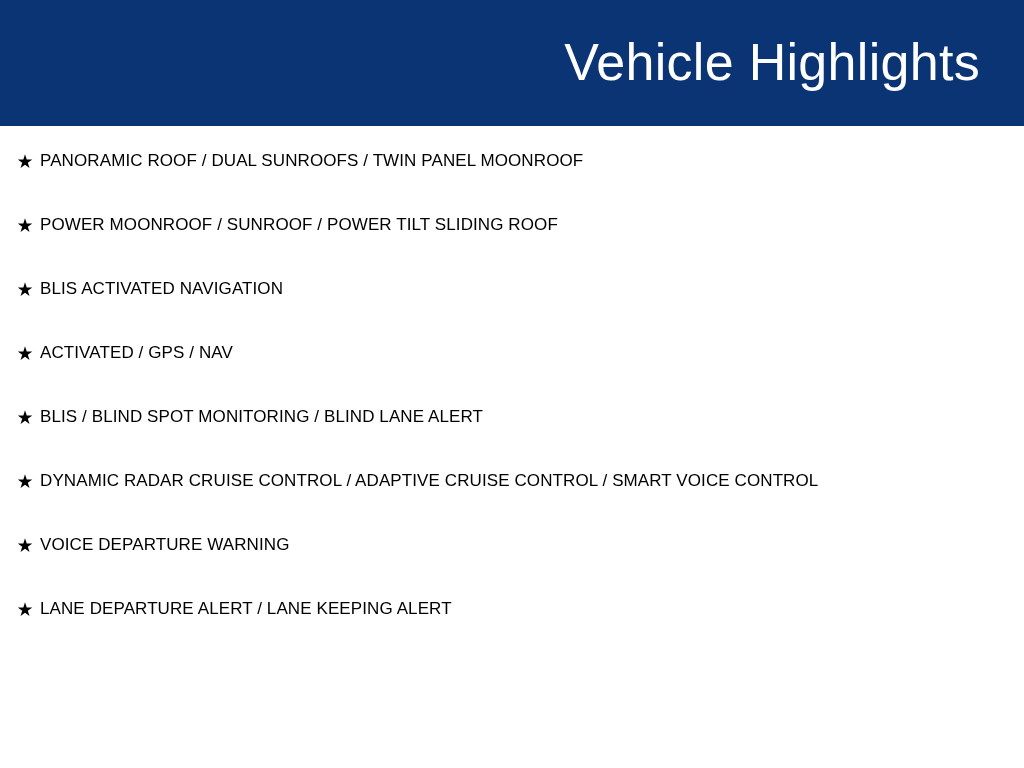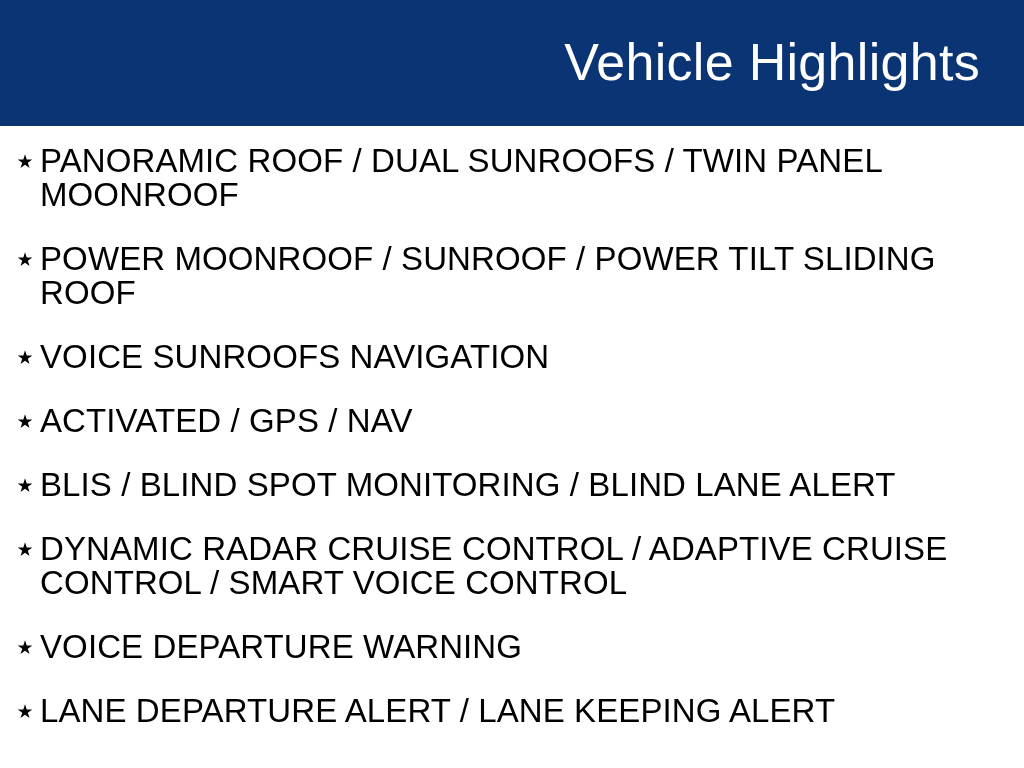--- a/index.html
+++ b/index.html
@@ -62,21 +62,21 @@
     flex: 0 0 auto;
     width: 30px;
     text-align: center;
     font-size: 19px;
     line-height: 34px;
     color: #000000;
     font-family: "DejaVu Sans", sans-serif;
   }
   .bullet-text {
     flex: 1 1 auto;
-    font-size: 33px;
+    font-size: 17px;
     line-height: 34px;
     color: #000000;
     letter-spacing: 0.1px;
   }
 </style>
 </head>
 <body>
 
 <div class="slide">
 
@@ -92,21 +92,21 @@
         <span class="bullet-text">PANORAMIC ROOF / DUAL SUNROOFS / TWIN PANEL MOONROOF</span>
       </li>
 
       <li class="bullet-item">
         <span class="bullet-marker">★</span>
         <span class="bullet-text">POWER MOONROOF / SUNROOF / POWER TILT SLIDING ROOF</span>
       </li>
 
       <li class="bullet-item">
         <span class="bullet-marker">★</span>
-        <span class="bullet-text">VOICE SUNROOFS NAVIGATION</span>
+        <span class="bullet-text">BLIS ACTIVATED NAVIGATION</span>
       </li>
 
       <li class="bullet-item">
         <span class="bullet-marker">★</span>
         <span class="bullet-text">ACTIVATED / GPS / NAV</span>
       </li>
 
       <li class="bullet-item">
         <span class="bullet-marker">★</span>
         <span class="bullet-text">BLIS / BLIND SPOT MONITORING / BLIND LANE ALERT</span>

